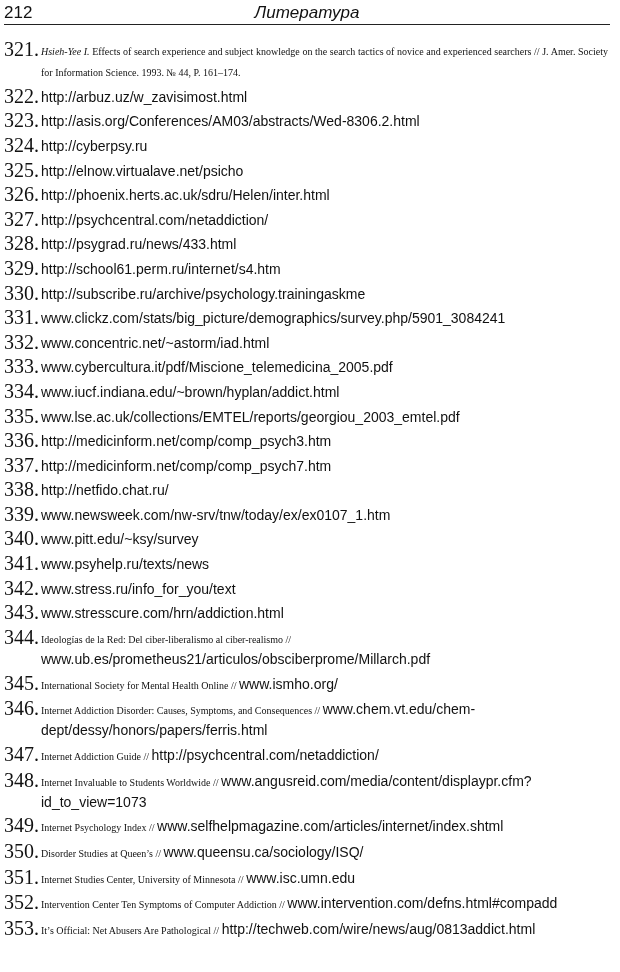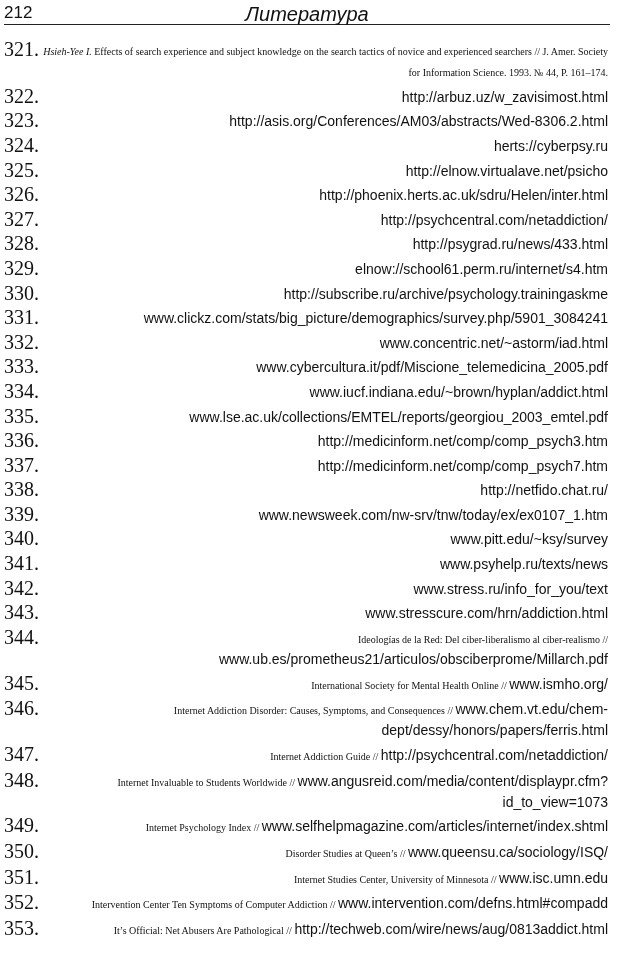--- a/index.html
+++ b/index.html
@@ -1,24 +1,24 @@
 <!DOCTYPE html>
 <html><head>
 <meta charset="utf-8">
 <style>
   html, body { margin: 0; padding: 0; background: #ffffff; }
   body { width: 620px; height: 972px; overflow: hidden; color: #111; position: relative; }
   .page { position: absolute; left: 0; top: 0; width: 620px; height: 860px; }
   .header { position: absolute; left: 4px; top: 2px; width: 606px; height: 22px; border-bottom: 1.5px solid #222; }
   .page-num { position: absolute; left: 0; top: 1px; font-family: "Liberation Sans", sans-serif; font-size: 17px; }
-  .running-title { position: absolute; left: 0; right: 0; top: 1px; text-align: center; font-family: "Liberation Sans", sans-serif; font-style: italic; font-size: 20px; }
+  .running-title { position: absolute; left: 0; right: 0; top: 1px; text-align: center; font-family: "Liberation Sans", sans-serif; font-style: italic; font-size: 17px; }
   .refs { position: absolute; left: 4px; top: 40px; width: 604px; margin: 0; padding: 0; list-style: none; }
   .ref { position: relative; padding-left: 37px; margin: 0 0 4.4px 0; font-size: 15.2px; line-height: 19.2px; }
   .ref .num { position: absolute; left: 0; top: 0; font-family: "Liberation Serif", serif; font-size: 20px; }
-  .ref .body { display: block; text-align: right; }
+  .ref .body { display: block; }
   .serif { font-family: "Liberation Serif", serif; font-size: 10px; }
   .sans { font-family: "Liberation Sans", sans-serif; font-size: 14px; }
   .ital { font-style: italic; }
   .justify { text-align: justify; }
 </style>
 </head>
 <body>
 
 <div class="page">
   <div class="header">
@@ -33,41 +33,41 @@
       <li class="ref">
         <span class="num">322.</span>
         <span class="body"><span class="sans">http://arbuz.uz/w_zavisimost.html</span></span>
       </li>
       <li class="ref">
         <span class="num">323.</span>
         <span class="body"><span class="sans">http://asis.org/Conferences/AM03/abstracts/Wed-8306.2.html</span></span>
       </li>
       <li class="ref">
         <span class="num">324.</span>
-        <span class="body"><span class="sans">herts://cyberpsy.ru</span></span>
+        <span class="body"><span class="sans">http://cyberpsy.ru</span></span>
       </li>
       <li class="ref">
         <span class="num">325.</span>
         <span class="body"><span class="sans">http://elnow.virtualave.net/psicho</span></span>
       </li>
       <li class="ref">
         <span class="num">326.</span>
         <span class="body"><span class="sans">http://phoenix.herts.ac.uk/sdru/Helen/inter.html</span></span>
       </li>
       <li class="ref">
         <span class="num">327.</span>
         <span class="body"><span class="sans">http://psychcentral.com/netaddiction/</span></span>
       </li>
       <li class="ref">
         <span class="num">328.</span>
         <span class="body"><span class="sans">http://psygrad.ru/news/433.html</span></span>
       </li>
       <li class="ref">
         <span class="num">329.</span>
-        <span class="body"><span class="sans">elnow://school61.perm.ru/internet/s4.htm</span></span>
+        <span class="body"><span class="sans">http://school61.perm.ru/internet/s4.htm</span></span>
       </li>
       <li class="ref">
         <span class="num">330.</span>
         <span class="body"><span class="sans">http://subscribe.ru/archive/psychology.trainingaskme</span></span>
       </li>
       <li class="ref">
         <span class="num">331.</span>
         <span class="body"><span class="sans">www.clickz.com/stats/big_picture/demographics/survey.php/5901_3084241</span></span>
       </li>
       <li class="ref">

